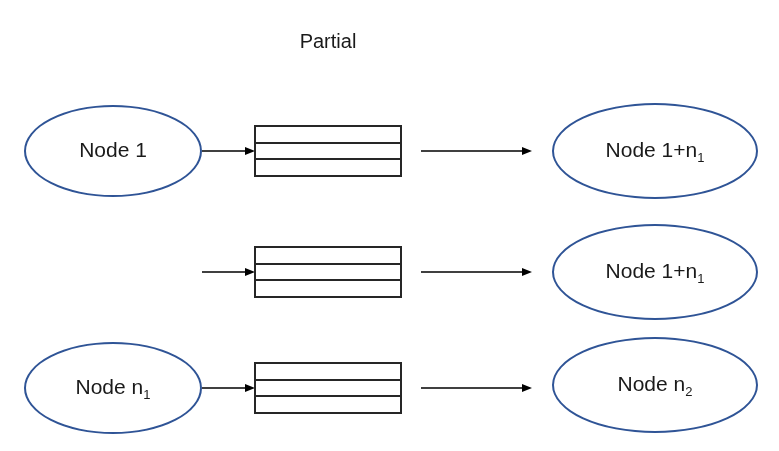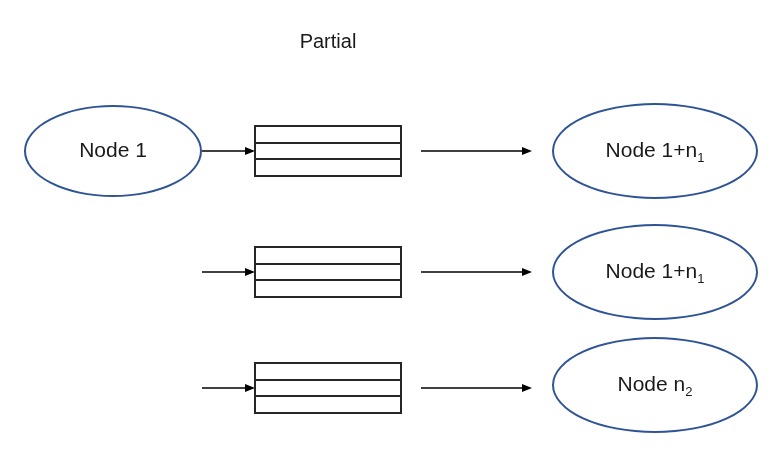--- a/index.html
+++ b/index.html
@@ -96,20 +96,23 @@
     <div class="cell"></div>
     <div class="cell"></div>
   </div>
   <svg class="arrow" style="left:421px;top:266px;" width="112" height="12">
     <line x1="0" y1="6" x2="101" y2="6" marker-end="url(#ah)"></line>
   </svg>
   <div class="ellipse right" style="top:224px;">
     <span><span>Node 1+n</span><span class="sub">1</span></span>
   </div>
 
+  <div class="ellipse left" style="top:342px;">
+    <span><span>Node n</span><span class="sub">1</span></span>
+  </div>
   <svg class="arrow" style="left:202px;top:382px;" width="54" height="12">
     <line x1="0" y1="6" x2="43" y2="6" marker-end="url(#ah)"></line>
   </svg>
   <div class="vector" style="top:362px;">
     <div class="cell"></div>
     <div class="cell"></div>
     <div class="cell"></div>
   </div>
   <svg class="arrow" style="left:421px;top:382px;" width="112" height="12">
     <line x1="0" y1="6" x2="101" y2="6" marker-end="url(#ah)"></line>

